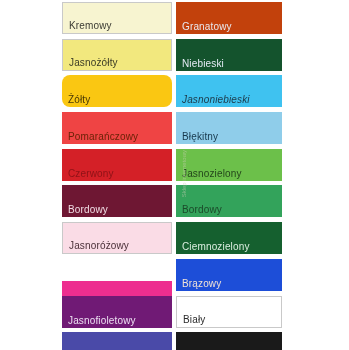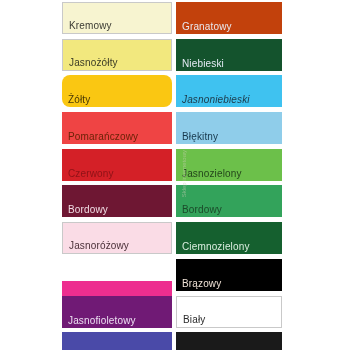--- a/index.html
+++ b/index.html
@@ -117,21 +117,21 @@
       </div>
       <div class="swatch has-border" style="background: rgb(250, 220, 230);">
         <span class="swatch-label" style="color: rgb(74, 48, 56);">Jasnoróżowy</span>
       </div>
       <div class="swatch right" style="background: rgb(21, 96, 47);">
         <span class="swatch-label" style="color: rgb(219, 238, 224);">Ciemnozielony</span>
       </div>
       <div class="swatch" style="background: rgb(237, 46, 143); margin-top: 22px;">
         <span class="swatch-label" style="color: rgb(109, 13, 63);">Różowy</span>
       </div>
-      <div class="swatch right" style="background: #000000;">
+      <div class="swatch right" style="background: #1d4ed8;">
         <span class="swatch-label" style="color: rgb(240, 226, 214);">Brązowy</span>
       </div>
       <div class="swatch" style="background: #701a75;">
         <span class="swatch-label" style="color: rgb(236, 224, 242);">Jasnofioletowy</span>
       </div>
       <div class="swatch right has-border" style="background: rgb(255, 255, 255);">
         <span class="swatch-label" style="color: rgb(43, 43, 43);">Biały</span>
       </div>
       <div class="swatch" style="background: rgb(74, 74, 168);"></div>
       <div class="swatch right" style="background: rgb(26, 26, 26);"></div>

